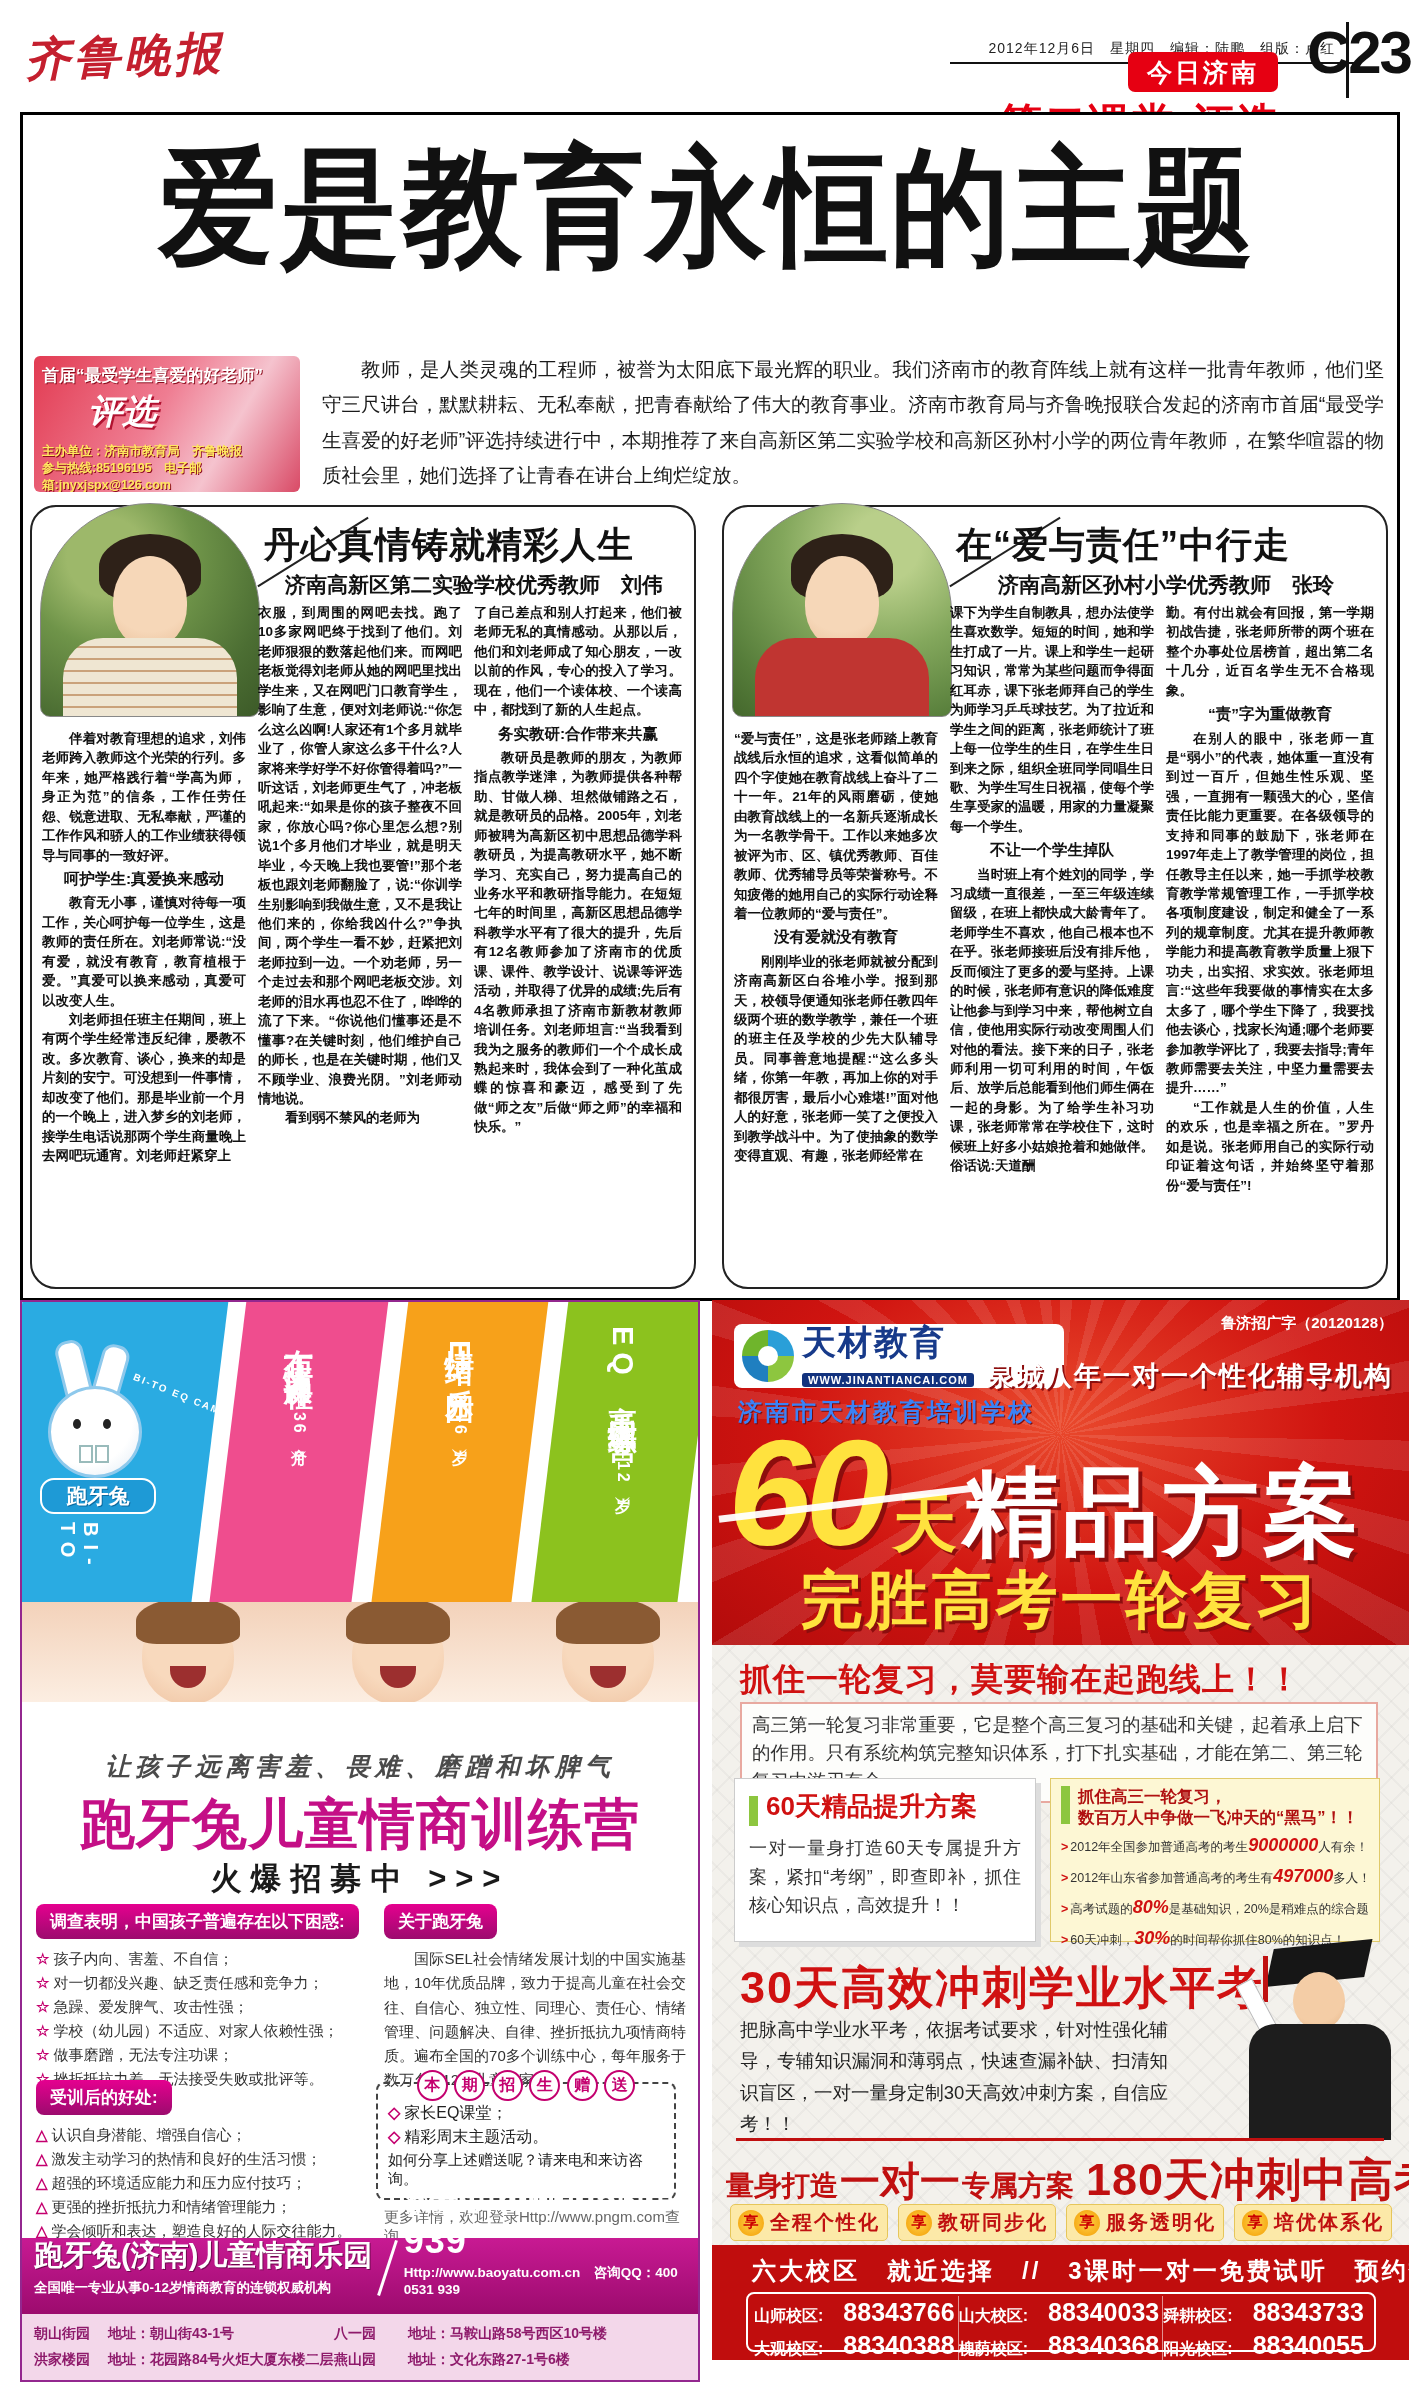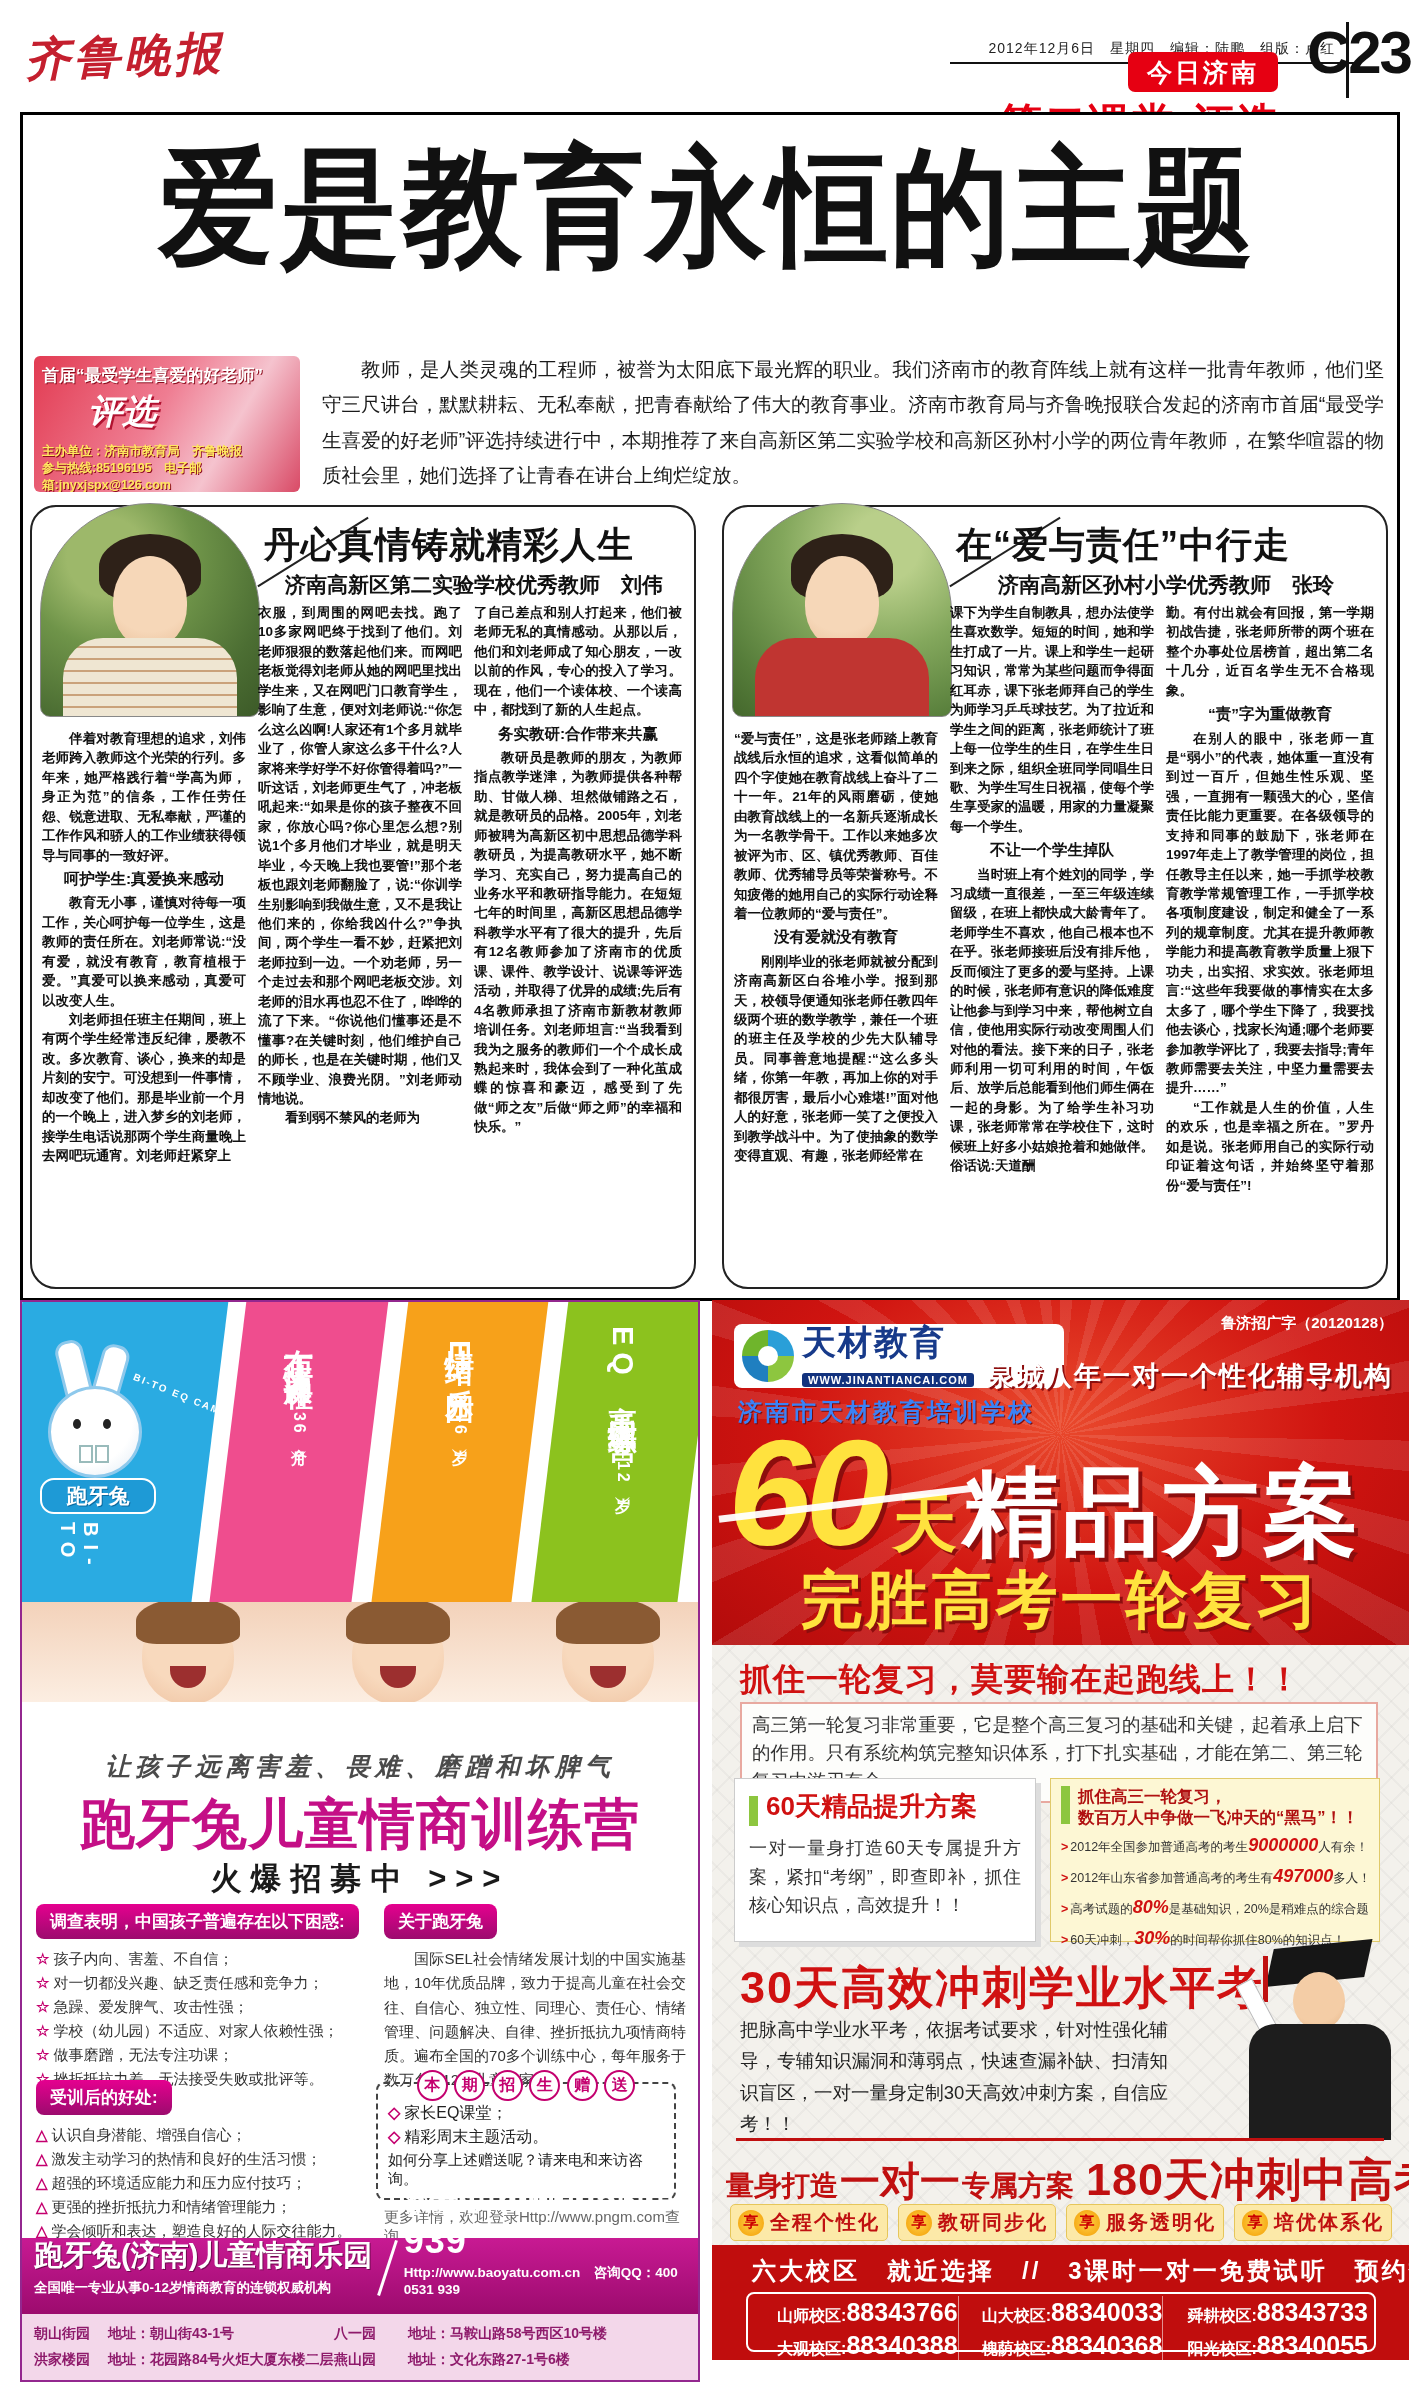--- a/index.html
+++ b/index.html
@@ -185,21 +185,21 @@
   .badges{left:18px;top:904px;width:662px;display:flex;gap:10px;}
   .priv{flex:1;background:#fce9a8;border:1px solid #e6c65a;border-radius:5px;display:flex;
     align-items:center;justify-content:center;gap:6px;padding:4px 0;}
   .sun{width:26px;height:26px;border-radius:50%;background:radial-gradient(#ffd34d,#f39c00);
     color:#c00;font-weight:900;font-size:15px;display:flex;align-items:center;justify-content:center;}
   .priv-label{font-size:20px;font-weight:900;color:#c01010;letter-spacing:2px;}
   .adR-foot{left:0;top:945px;width:697px;height:115px;background:#c00d0d;}
   .foot-line{left:40px;top:955px;color:#fff;font-size:24px;font-weight:900;letter-spacing:3px;white-space:nowrap;}
   .campus-box{left:34px;top:992px;width:630px;height:60px;border:2px solid #fff;border-radius:8px;
     display:grid;grid-template-columns:repeat(3,1fr);align-items:center;box-sizing:border-box;padding:2px 6px;}
-  .campus{display:flex;align-items:baseline;justify-content:flex-end;gap:0;color:#fff;
+  .campus{display:flex;align-items:baseline;justify-content:flex-start;gap:20px;color:#fff;
     border-right:1px solid rgba(255,255,255,.55);padding:2px 0;}
   .campus.last{border-right:none;}
   .campus .cn{font-size:16px;font-weight:700;}
   .campus .cp{font-size:25px;font-weight:900;letter-spacing:0;}
 </style>
 </head>
 <body>
 
 <div class="page">
 

